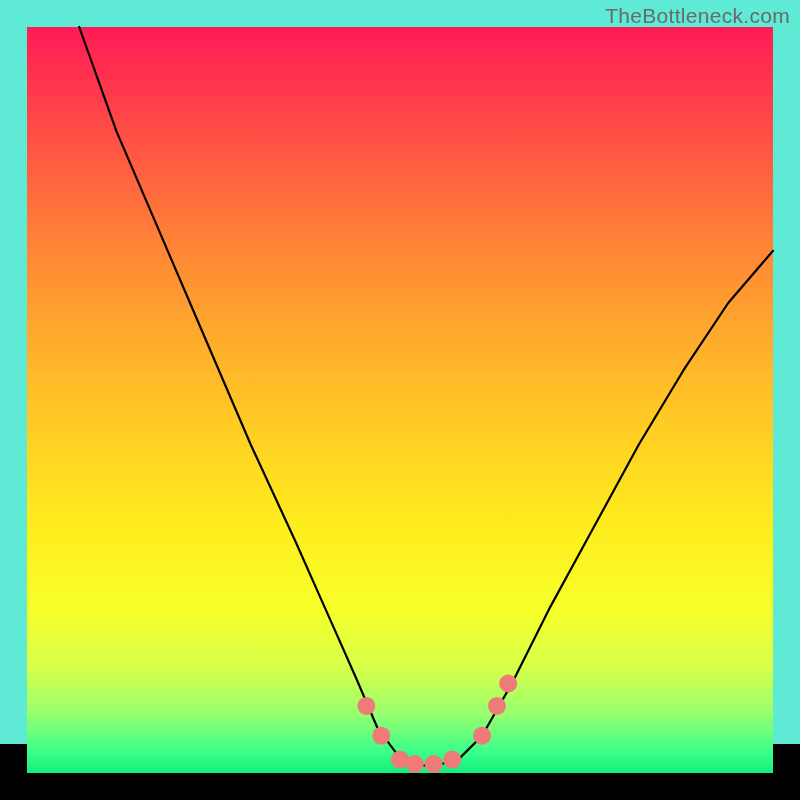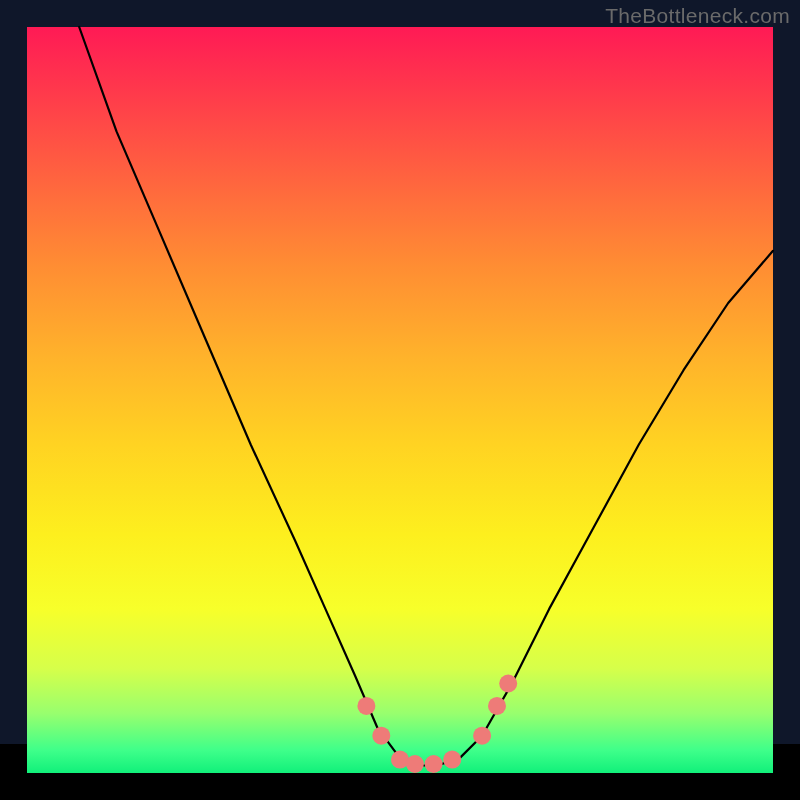--- a/index.html
+++ b/index.html
@@ -10,21 +10,21 @@
     overflow: hidden;
     background: #000;
     font-family: Arial, Helvetica, sans-serif;
   }
   .frame {
     position: absolute;
     top: 0;
     left: 0;
     width: 800px;
     height: 744px;
-    background: #0f172a;
+    background: #5eead4;
   }
   .plot-area {
     position: absolute;
     top: 27px;
     left: 27px;
     width: 746px;
     height: 746px;
     
     background: linear-gradient(
       to bottom,

